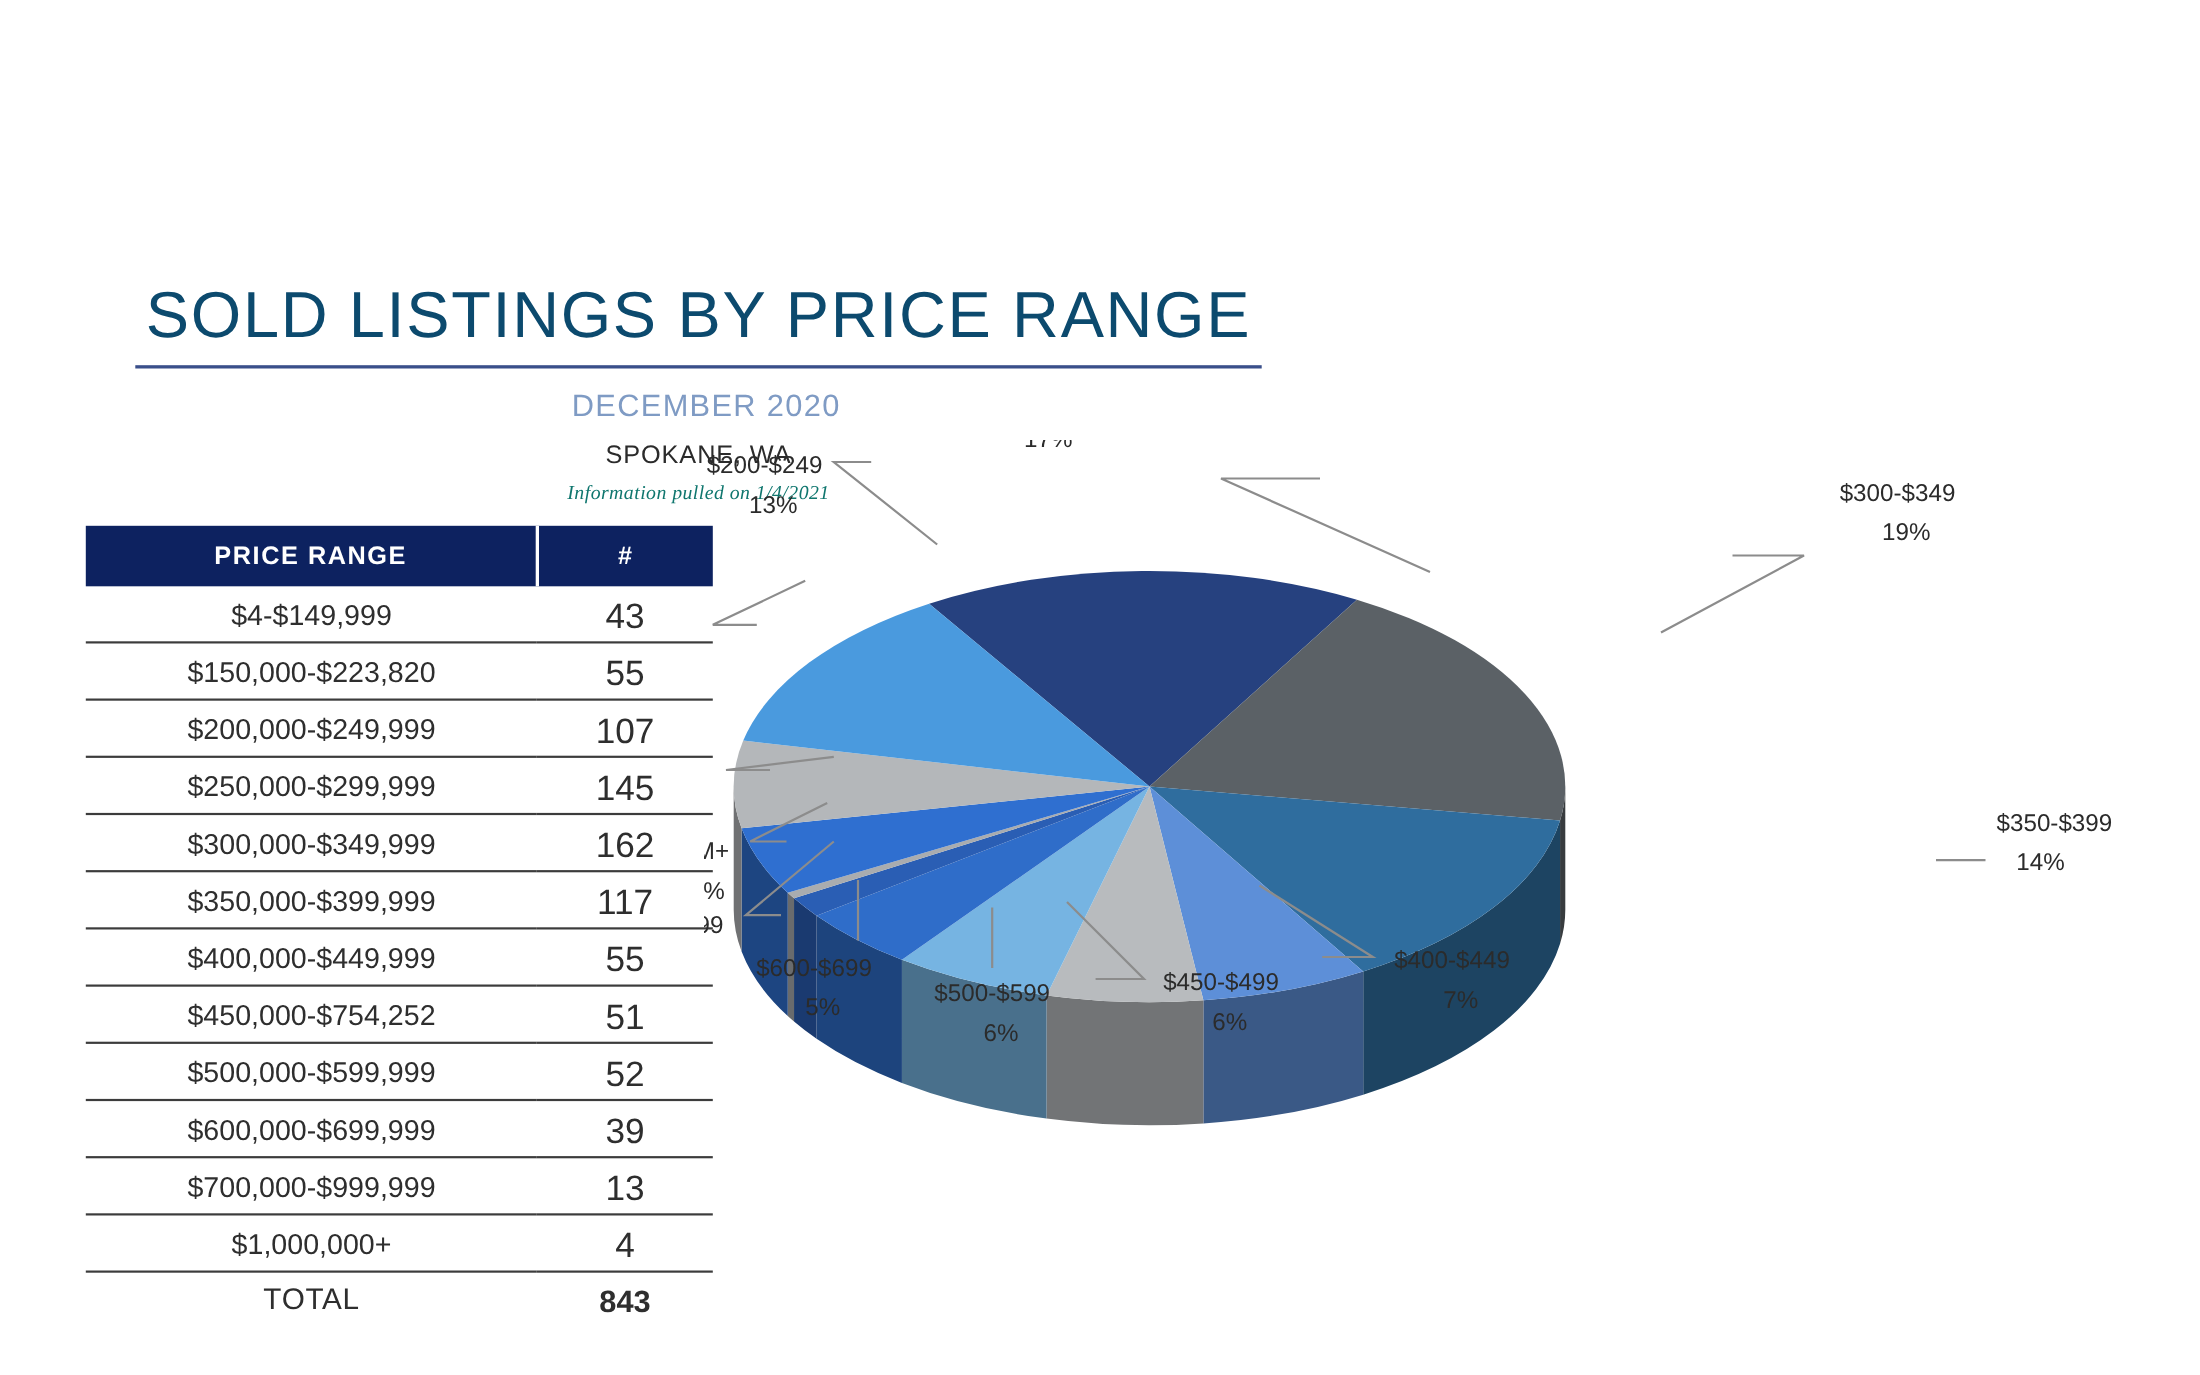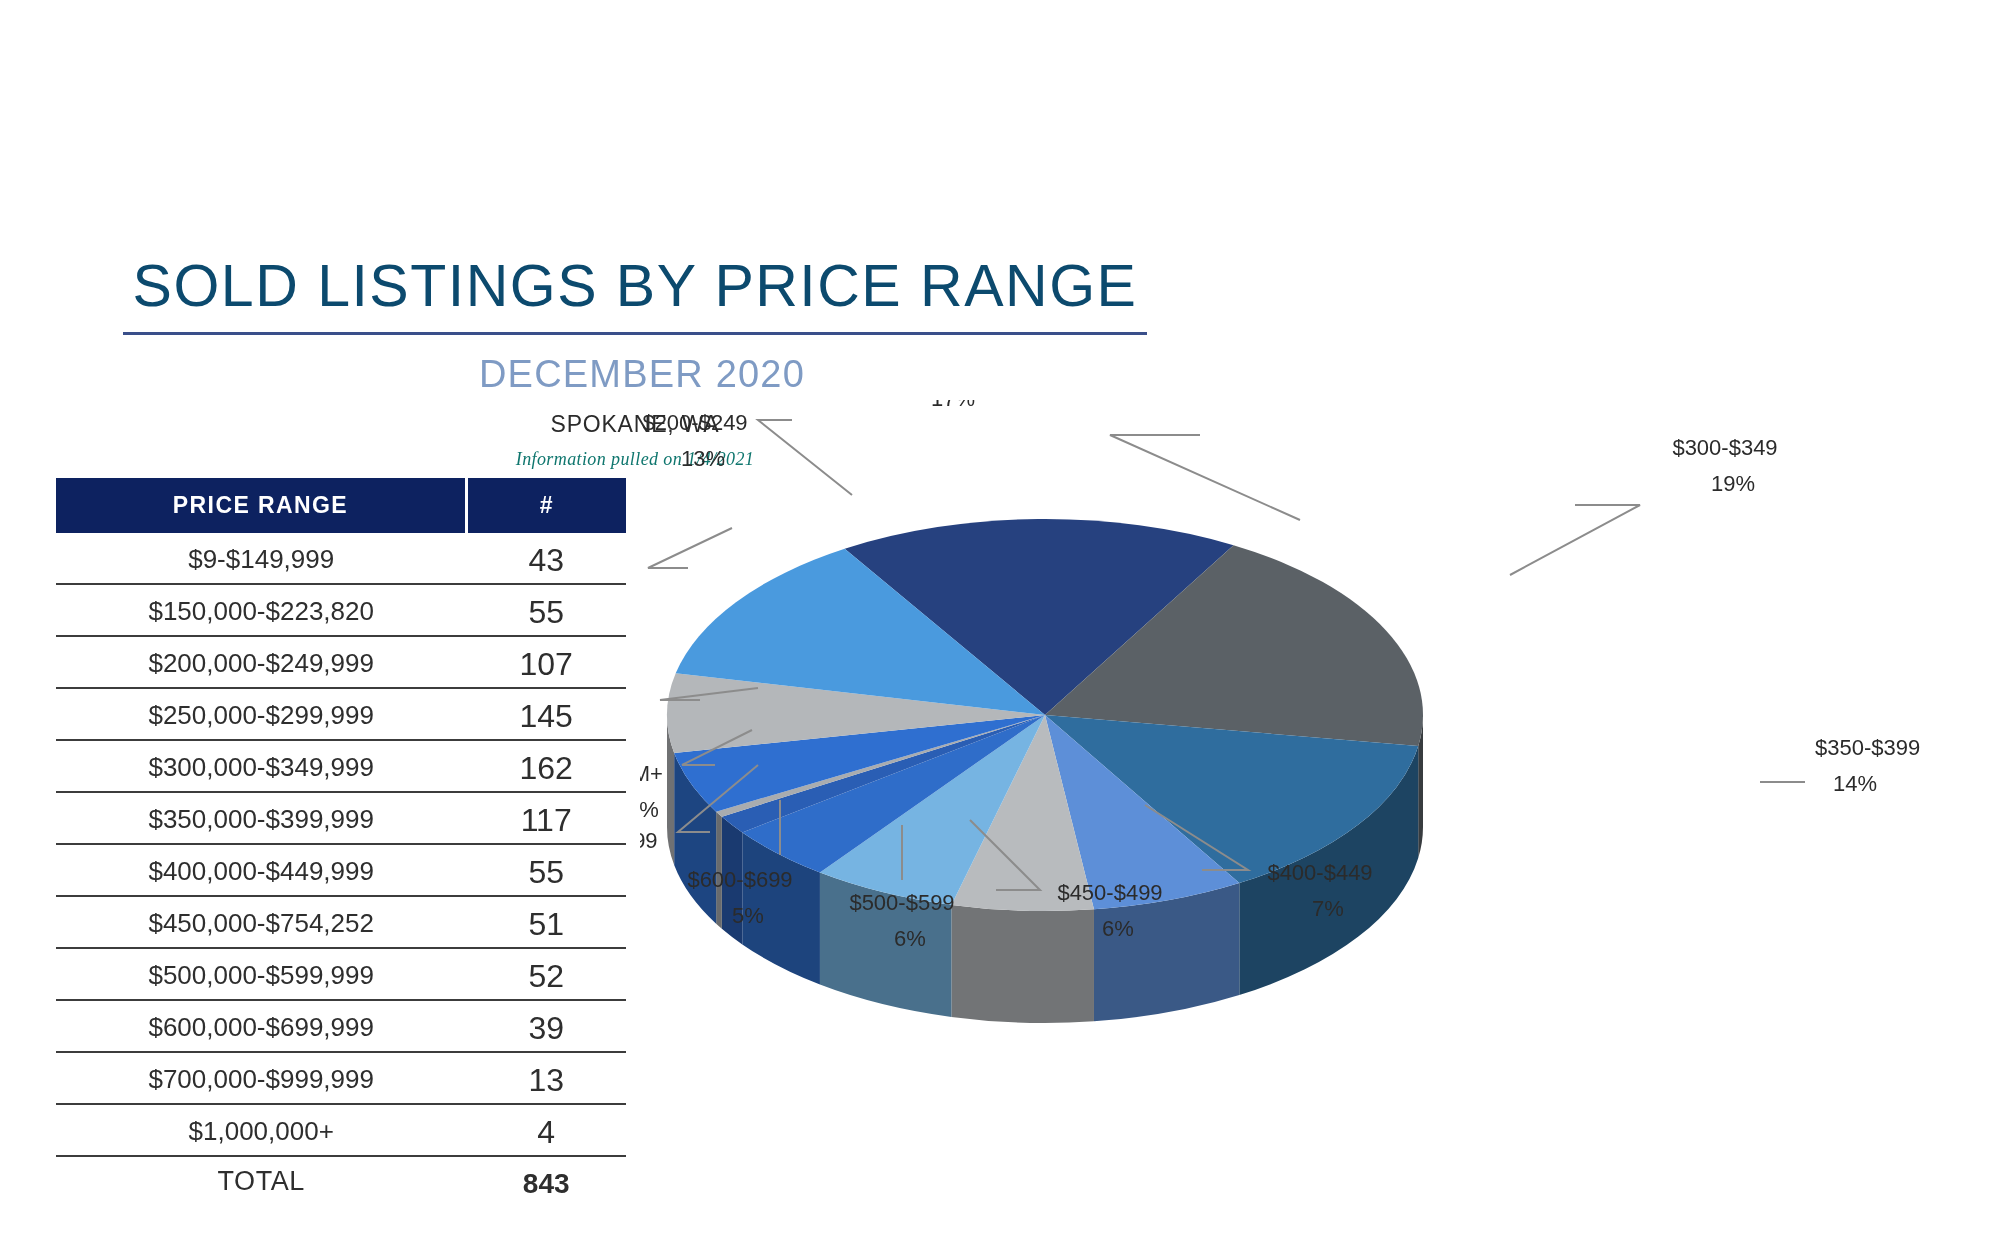--- a/index.html
+++ b/index.html
@@ -15,32 +15,32 @@
   .hdr { position: absolute; left: 0; top: 252px; width: 1270px; text-align: center; }
   .title {
     display: inline-block;
     font-size: 59px; letter-spacing: 1.5px; font-weight: 400;
     color: #0c4a6e; white-space: nowrap;
     padding: 0 10px 12px 10px;
     border-bottom: 3px solid #3a4f8a;
   }
   .subtitle {
     margin-top: 18px;
-    font-size: 38px; letter-spacing: 1.2px; font-weight: 400;
+    font-size: 28px; letter-spacing: 1.2px; font-weight: 400;
     color: #7f9bc4;
     padding-left: 14px;
   }
   .city { margin-top: 15px; font-size: 23px; letter-spacing: .8px; color: #2b2b2b; }
   .pulled {
     margin-top: 11px; font-size: 18px; color: #0f766e;
     font-family: "Liberation Serif", serif; font-style: italic; letter-spacing: .4px;
   }
 
   
-  .tbl { position: absolute; left: 56px; top: 478px; width: 570px; }
+  .tbl { position: absolute; left: 78px; top: 478px; width: 570px; }
   table { width: 100%; border-collapse: collapse; table-layout: fixed; }
   thead th {
     background: #0d2260; color: #ffffff;
     font-size: 23px; font-weight: 700; letter-spacing: 1.4px;
     padding: 14px 0; text-align: center;
   }
   thead th.c1 { width: 72%; border-right: 3px solid #ffffff; }
   thead th.c2 { width: 28%; }
   tbody td {
     border-bottom: 2px solid #3c3c3c;
@@ -75,21 +75,21 @@
   <div class="tbl">
     <table>
       <thead>
         <tr>
           <th class="c1">PRICE RANGE</th>
           <th class="c2">#</th>
         </tr>
       </thead>
       <tbody id="tbody">
           <tr>
-            <td class="lbl">$9-$149,999</td>
+            <td class="lbl">$4-$149,999</td>
             <td class="num">43</td>
           </tr>
           <tr>
             <td class="lbl">$150,000-$223,820</td>
             <td class="num">55</td>
           </tr>
           <tr>
             <td class="lbl">$200,000-$249,999</td>
             <td class="num">107</td>
           </tr>

